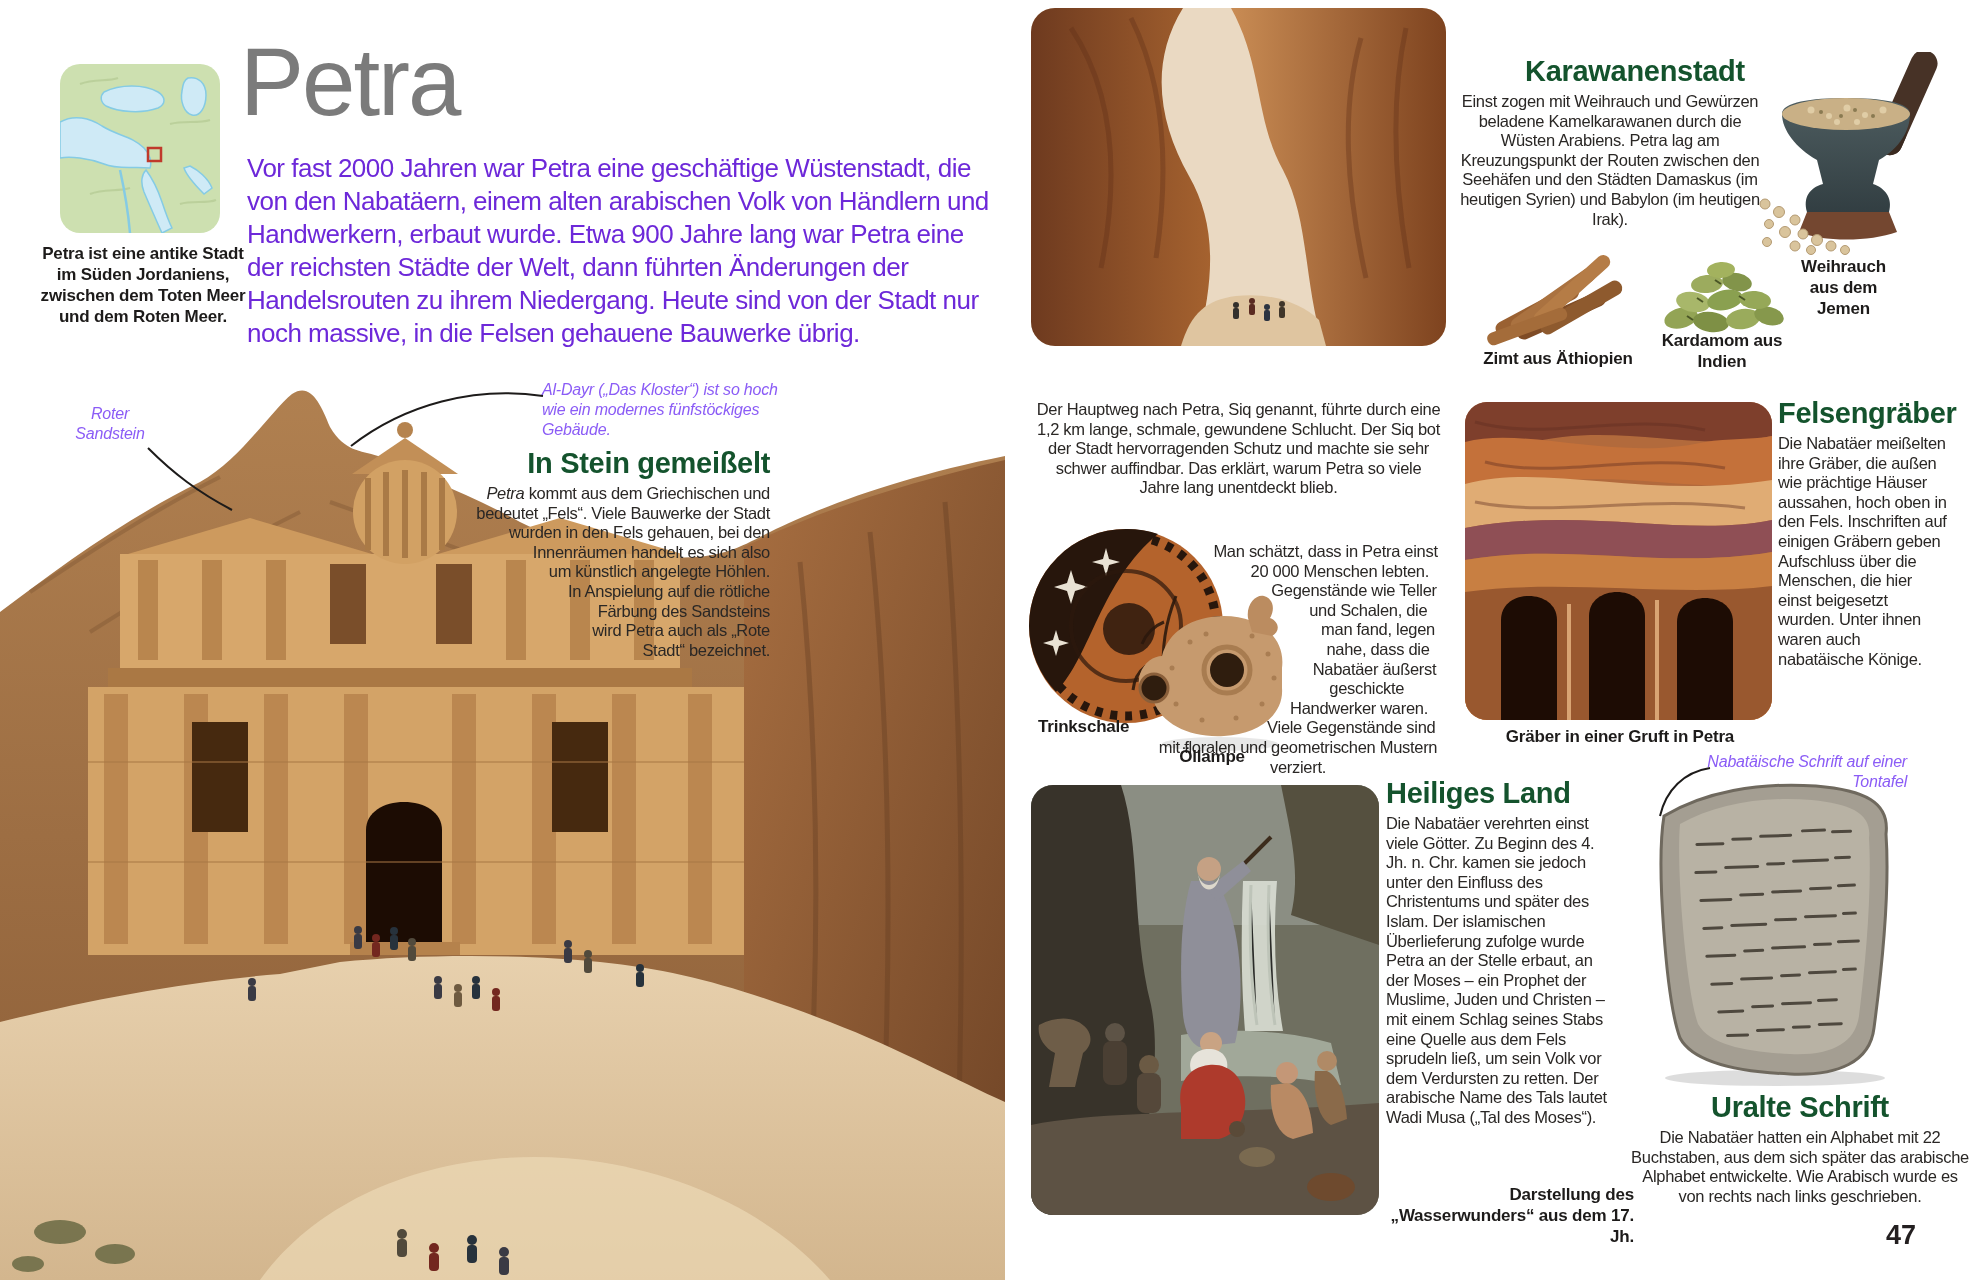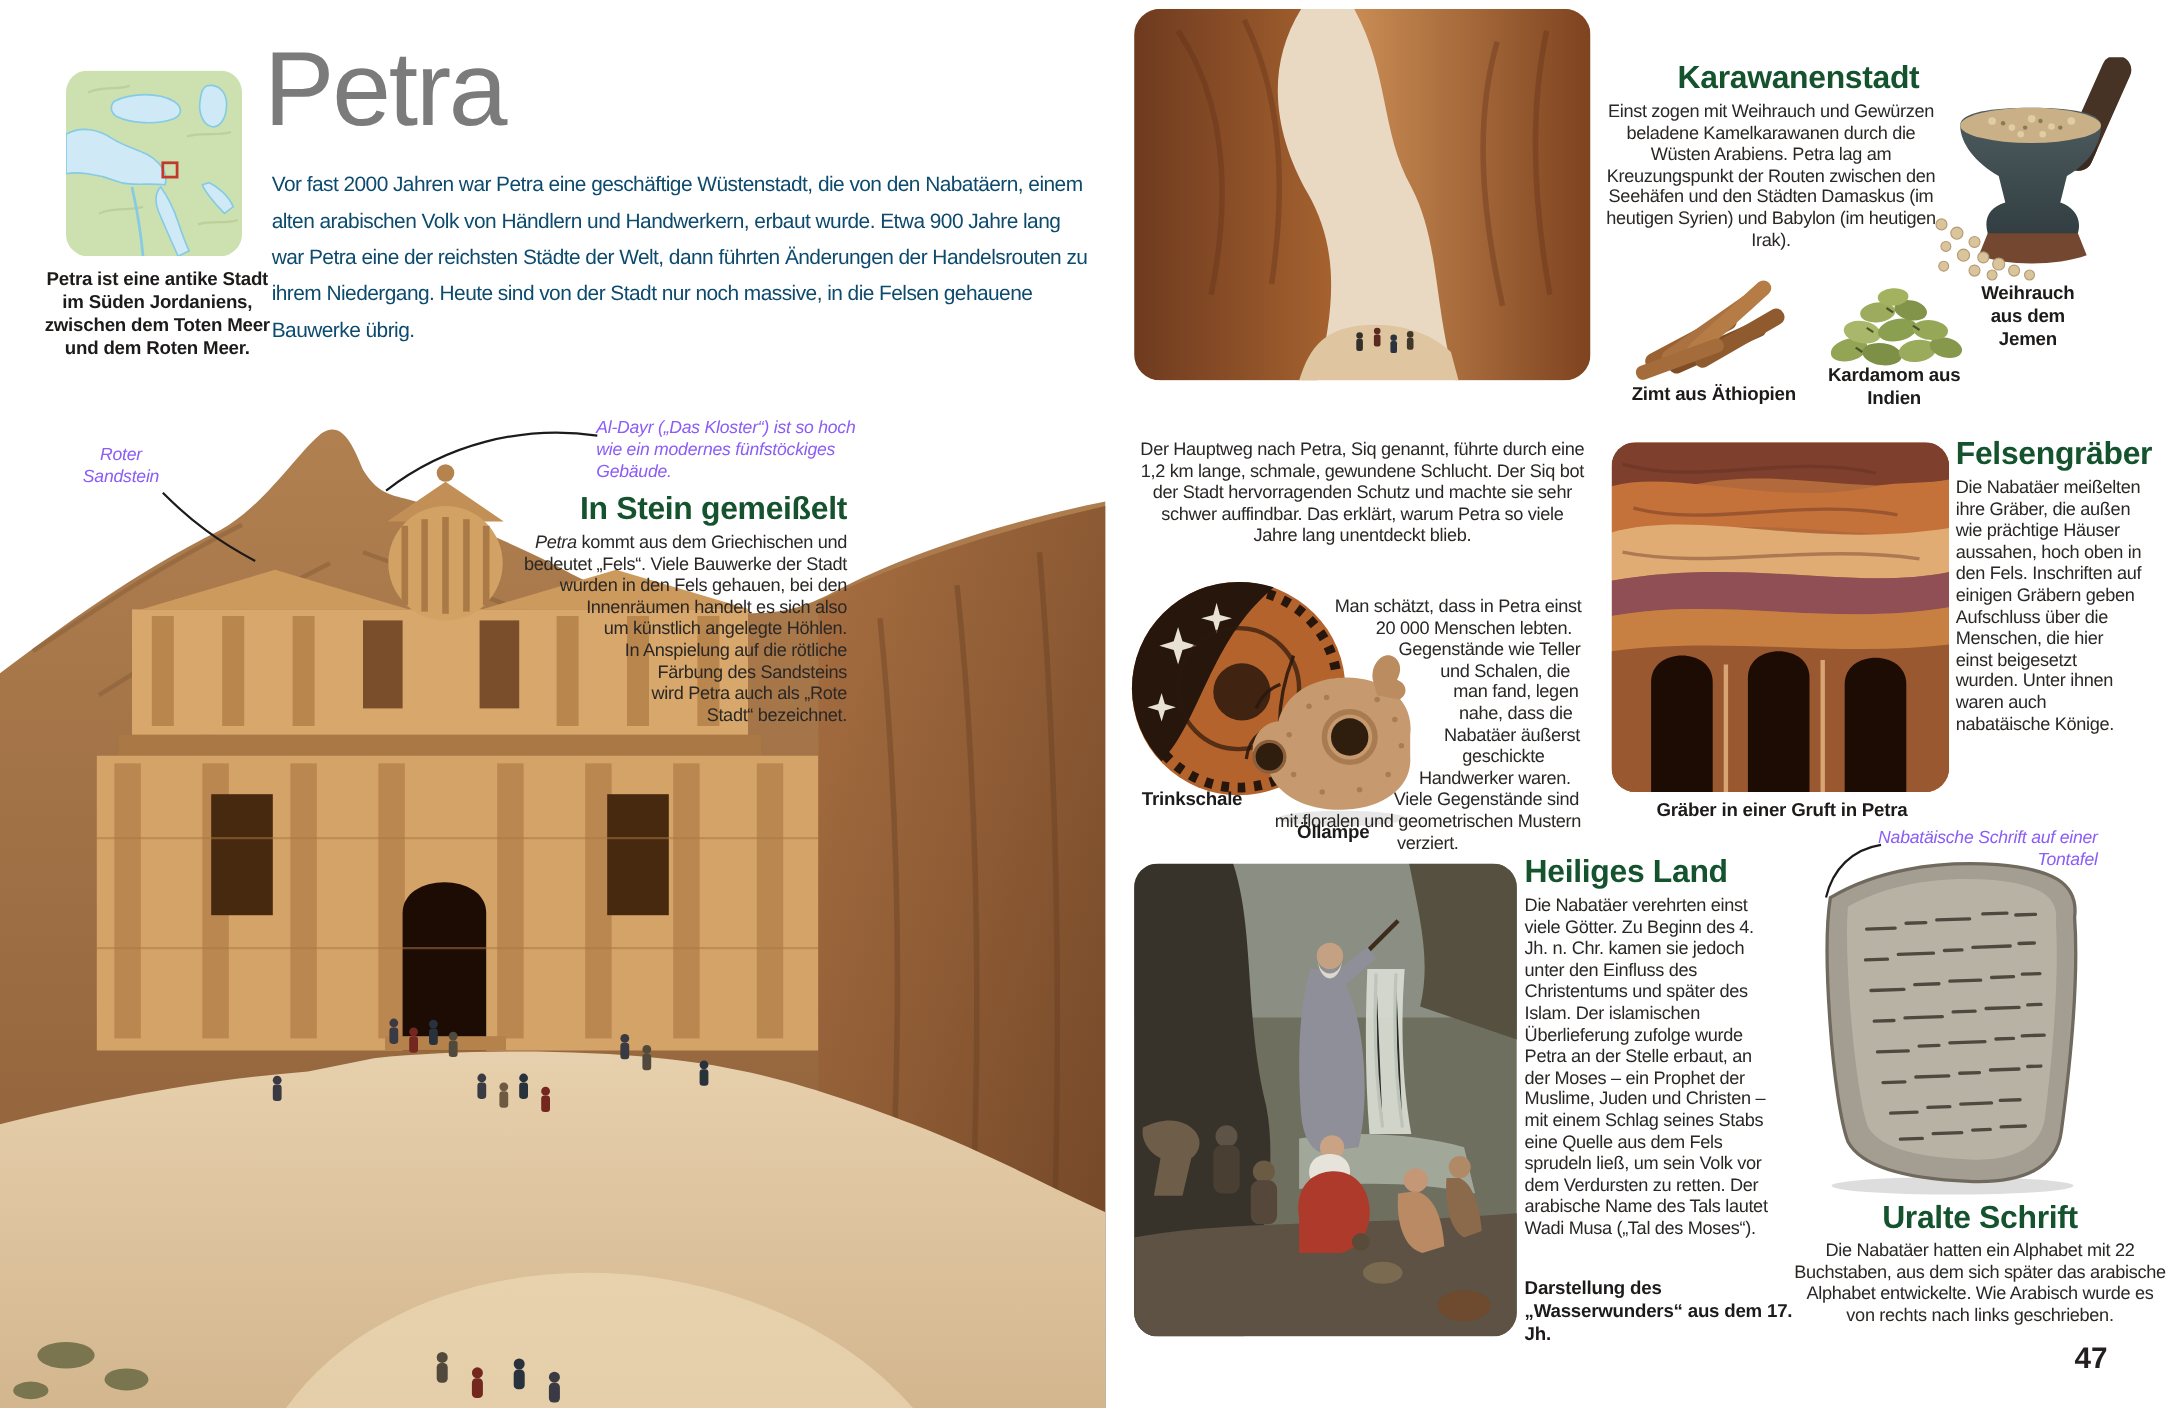--- a/index.html
+++ b/index.html
@@ -7,21 +7,21 @@
         font-family:"Liberation Sans",sans-serif;color:#231f20;}
   .abs{position:absolute;}
   .h2{font-weight:bold;font-size:29px;line-height:1.08;letter-spacing:-0.3px;color:#14532d;}
   .body{font-size:16.5px;line-height:19.6px;letter-spacing:-0.3px;color:#2a2725;}
   .cap{font-weight:bold;font-size:17px;line-height:21px;letter-spacing:-0.2px;color:#1d1b1a;}
   .ann{font-style:italic;font-size:16px;line-height:20px;letter-spacing:-0.2px;color:#8b5cf6;}
   .center{text-align:center}.right{text-align:right}
   .photo{overflow:hidden;}
   svg{display:block}
   #title{font-size:96px;line-height:1;color:#7b7b7b;letter-spacing:-2px;}
-  #intro{font-size:19px;line-height:33px;letter-spacing:-0.5px;color:#0c4a6e;}
+  #intro{font-size:26px;line-height:33px;letter-spacing:-0.5px;color:#6d28d9;}
   .slope-stein{float:left;width:150px;height:140px;shape-outside:polygon(0 0,100% 100%,0 100%);shape-margin:6px;}
   .slope-keramik{float:left;width:160px;height:180px;shape-outside:polygon(0 0,10% 0,100% 55%,60% 100%,0 100%);shape-margin:6px;}
   .leader{stroke:#1d1b1a;stroke-width:2;fill:none;}
 </style>
 </head>
 <body>
 
 <div id="page">
 
   <div class="abs photo" style="left:60px;top:64px;width:160px;height:169px;border-radius:20px;">
@@ -455,21 +455,21 @@
         <path fill="#b98a64" d="M240,300 C238,328 246,350 262,354 L282,348 C280,320 272,302 256,298 Z"></path>
       <circle cx="296" cy="276" r="10" fill="#b08a66"></circle>
         <path fill="#8a6a4a" d="M284,286 C282,312 288,334 300,340 L316,334 C314,310 308,292 296,286 Z"></path>
       <ellipse cx="300" cy="402" rx="24" ry="14" fill="#6e4a2e"></ellipse>
       <ellipse cx="226" cy="372" rx="18" ry="10" fill="#7a6a50"></ellipse>
       <circle cx="206" cy="344" r="8" fill="#5a4a38"></circle>
     </svg>
   </div>
   <div class="abs h2" style="left:1386px;top:778px;width:230px;">Heiliges Land</div>
   <div class="abs body" style="left:1386px;top:814px;width:232px;">Die Nabatäer verehrten einst viele Götter. Zu Beginn des 4. Jh. n. Chr. kamen sie jedoch unter den Einfluss des Christentums und später des Islam. Der islamischen Überlieferung zufolge wurde Petra an der Stelle erbaut, an der Moses – ein Prophet der Muslime, Juden und Christen – mit einem Schlag seines Stabs eine Quelle aus dem Fels sprudeln ließ, um sein Volk vor dem Verdursten zu retten. Der arabische Name des Tals lautet Wadi Musa („Tal des Moses“).</div>
-  <div class="abs cap" style="left:1386px;top:1160px;width:248px;">Darstellung des „Wasserwunders“ aus dem 17. Jh.</div>
+  <div class="abs cap" style="left:1386px;top:1184px;width:248px;text-align:right;">Darstellung des „Wasserwunders“ aus dem 17. Jh.</div>
 
   <div class="abs ann right" style="left:1695px;top:752px;width:212px;">Nabatäische Schrift auf einer Tontafel</div>
   <svg class="abs" style="left:1652px;top:762px;" width="62" height="58">
     <path class="leader" d="M58,6 C32,10 14,28 8,54"></path>
   </svg>
   <div class="abs" style="left:1640px;top:772px;width:265px;height:315px;">
     <svg width="265" height="315" viewBox="0 0 265 315">
       <ellipse cx="135" cy="306" rx="110" ry="8" fill="#00000022"></ellipse>
       <path fill="#a49e92" stroke="#6f695e" stroke-width="3" d="M24,44 C64,20 118,10 176,14 C224,18 250,30 246,62 C250,120 242,196 234,256 C230,290 198,304 150,302 C102,300 54,292 40,266 C26,228 16,92 24,44 Z"></path>
       <path fill="#b8b2a4" d="M40,52 C76,32 122,24 172,28 C212,32 232,42 229,66 C232,118 226,188 219,244 C215,272 190,284 150,282 C110,280 70,274 58,252 C46,218 36,96 40,52 Z"></path>

